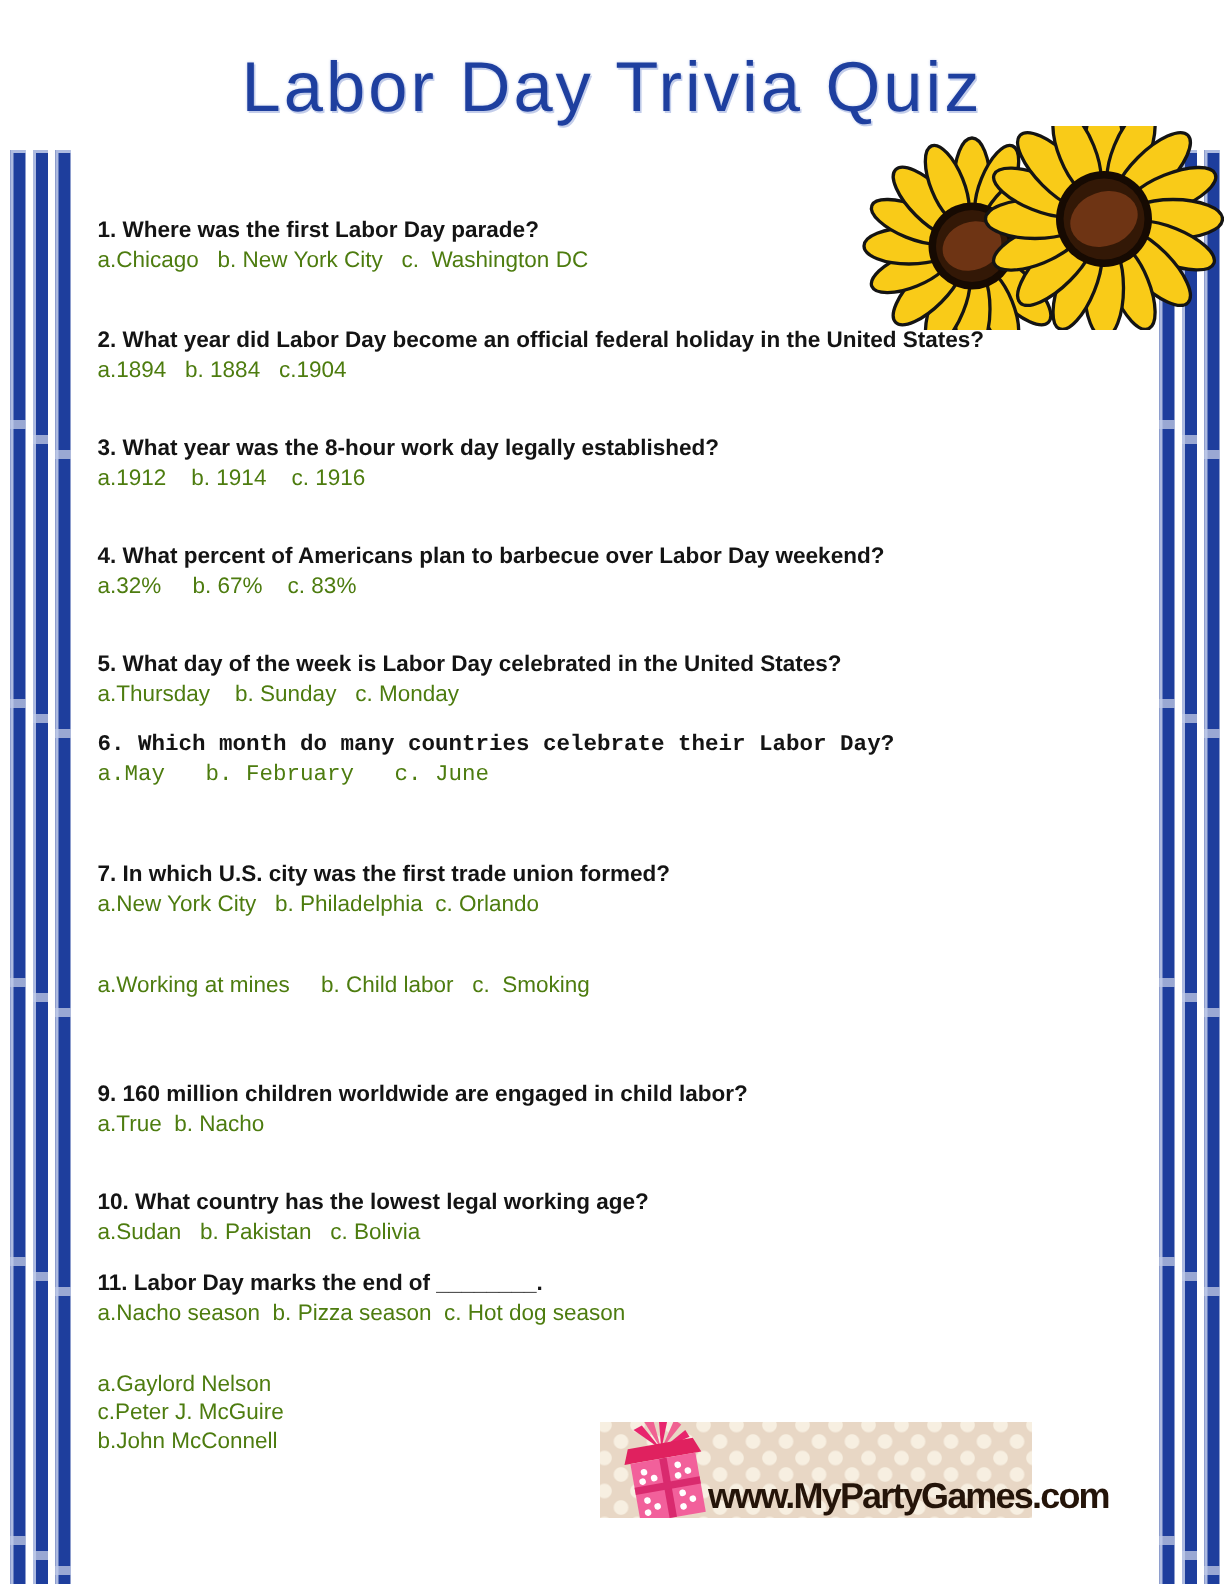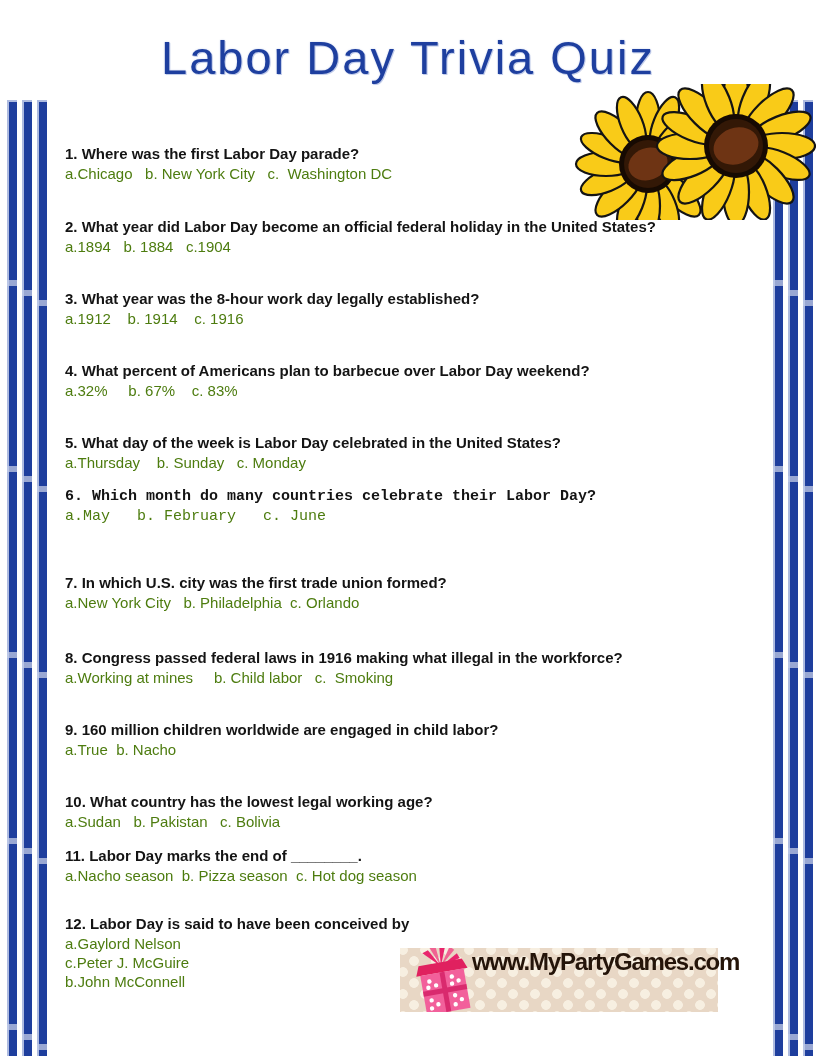--- a/index.html
+++ b/index.html
@@ -38,28 +38,28 @@
     white-space:pre-wrap;
   }
   .q-answer{
     font-size:15px;font-weight:normal;color:#4d7c0f;line-height:19px;
     white-space:pre-wrap;
   }
   
   .sunflowers{position:absolute;left:574px;top:84px;z-index:2;}
   
   .banner{
-    position:absolute;left:400px;top:948px;width:318px;height:64px;z-index:3;
+    position:absolute;left:400px;top:948px;width:288px;height:64px;z-index:3;
     background-color:var(--banner-tan,#e8d7c5);
     background-image:
       radial-gradient(circle, #f7efe1 4.5px, rgba(247,239,225,0) 5.2px),
       radial-gradient(circle, #f7efe1 4.5px, rgba(247,239,225,0) 5.2px);
     background-size:22px 22px;
     background-position:3px 2px, 14px 13px;
-    display:flex;align-items:flex-start;
+    display:flex;align-items:flex-end;
   }
   .gift{position:absolute;left:4px;top:0px;}
   .site-text{
     margin-left:72px;font-size:24px;font-weight:bold;letter-spacing:-1.2px;
     color:#241409;white-space:nowrap;
   }
 </style>
 </head>
 <body style="--title-blue: #1e3f9f; --stripe-blue: #1e3e9d; --banner-tan: #e8d7c5;">
 
@@ -160,41 +160,39 @@
     <div class="q-text">6. Which month do many countries celebrate their Labor Day?</div>
   <div class="q-answer">a.May   b. February   c. June</div>
     </div>
 
   <div class="question" style="top: 572px;">
     <div class="q-text">7. In which U.S. city was the first trade union formed?</div>
   <div class="q-answer">a.New York City   b. Philadelphia  c. Orlando</div>
     </div>
 
   <div class="question" style="top: 647px;">
-    <div class="q-text">8. Congress passed federal laws in 1916 making what illegal in the workforce?</div>
   <div class="q-answer">a.Working at mines     b. Child labor   c.  Smoking</div>
     </div>
 
   <div class="question" style="top: 719px;">
     <div class="q-text">9. 160 million children worldwide are engaged in child labor?</div>
   <div class="q-answer">a.True  b. Nacho</div>
     </div>
 
   <div class="question" style="top: 791px;">
     <div class="q-text">10. What country has the lowest legal working age?</div>
   <div class="q-answer">a.Sudan   b. Pakistan   c. Bolivia</div>
     </div>
 
   <div class="question" style="top: 845px;">
     <div class="q-text">11. Labor Day marks the end of ________.</div>
   <div class="q-answer">a.Nacho season  b. Pizza season  c. Hot dog season</div>
     </div>
 
   <div class="question" style="top: 913px;">
-    <div class="q-text">12. Labor Day is said to have been conceived by</div>
   <div class="q-answer">a.Gaylord Nelson</div>
       <div class="q-answer">c.Peter J. McGuire</div>
       <div class="q-answer">b.John McConnell</div>
     </div>
 </div>
 
 <div class="banner">
   <div class="gift">
     <svg width="80" height="64" viewBox="0 0 80 64" xmlns="http://www.w3.org/2000/svg">
       <g transform="translate(40,36) rotate(-10)">

